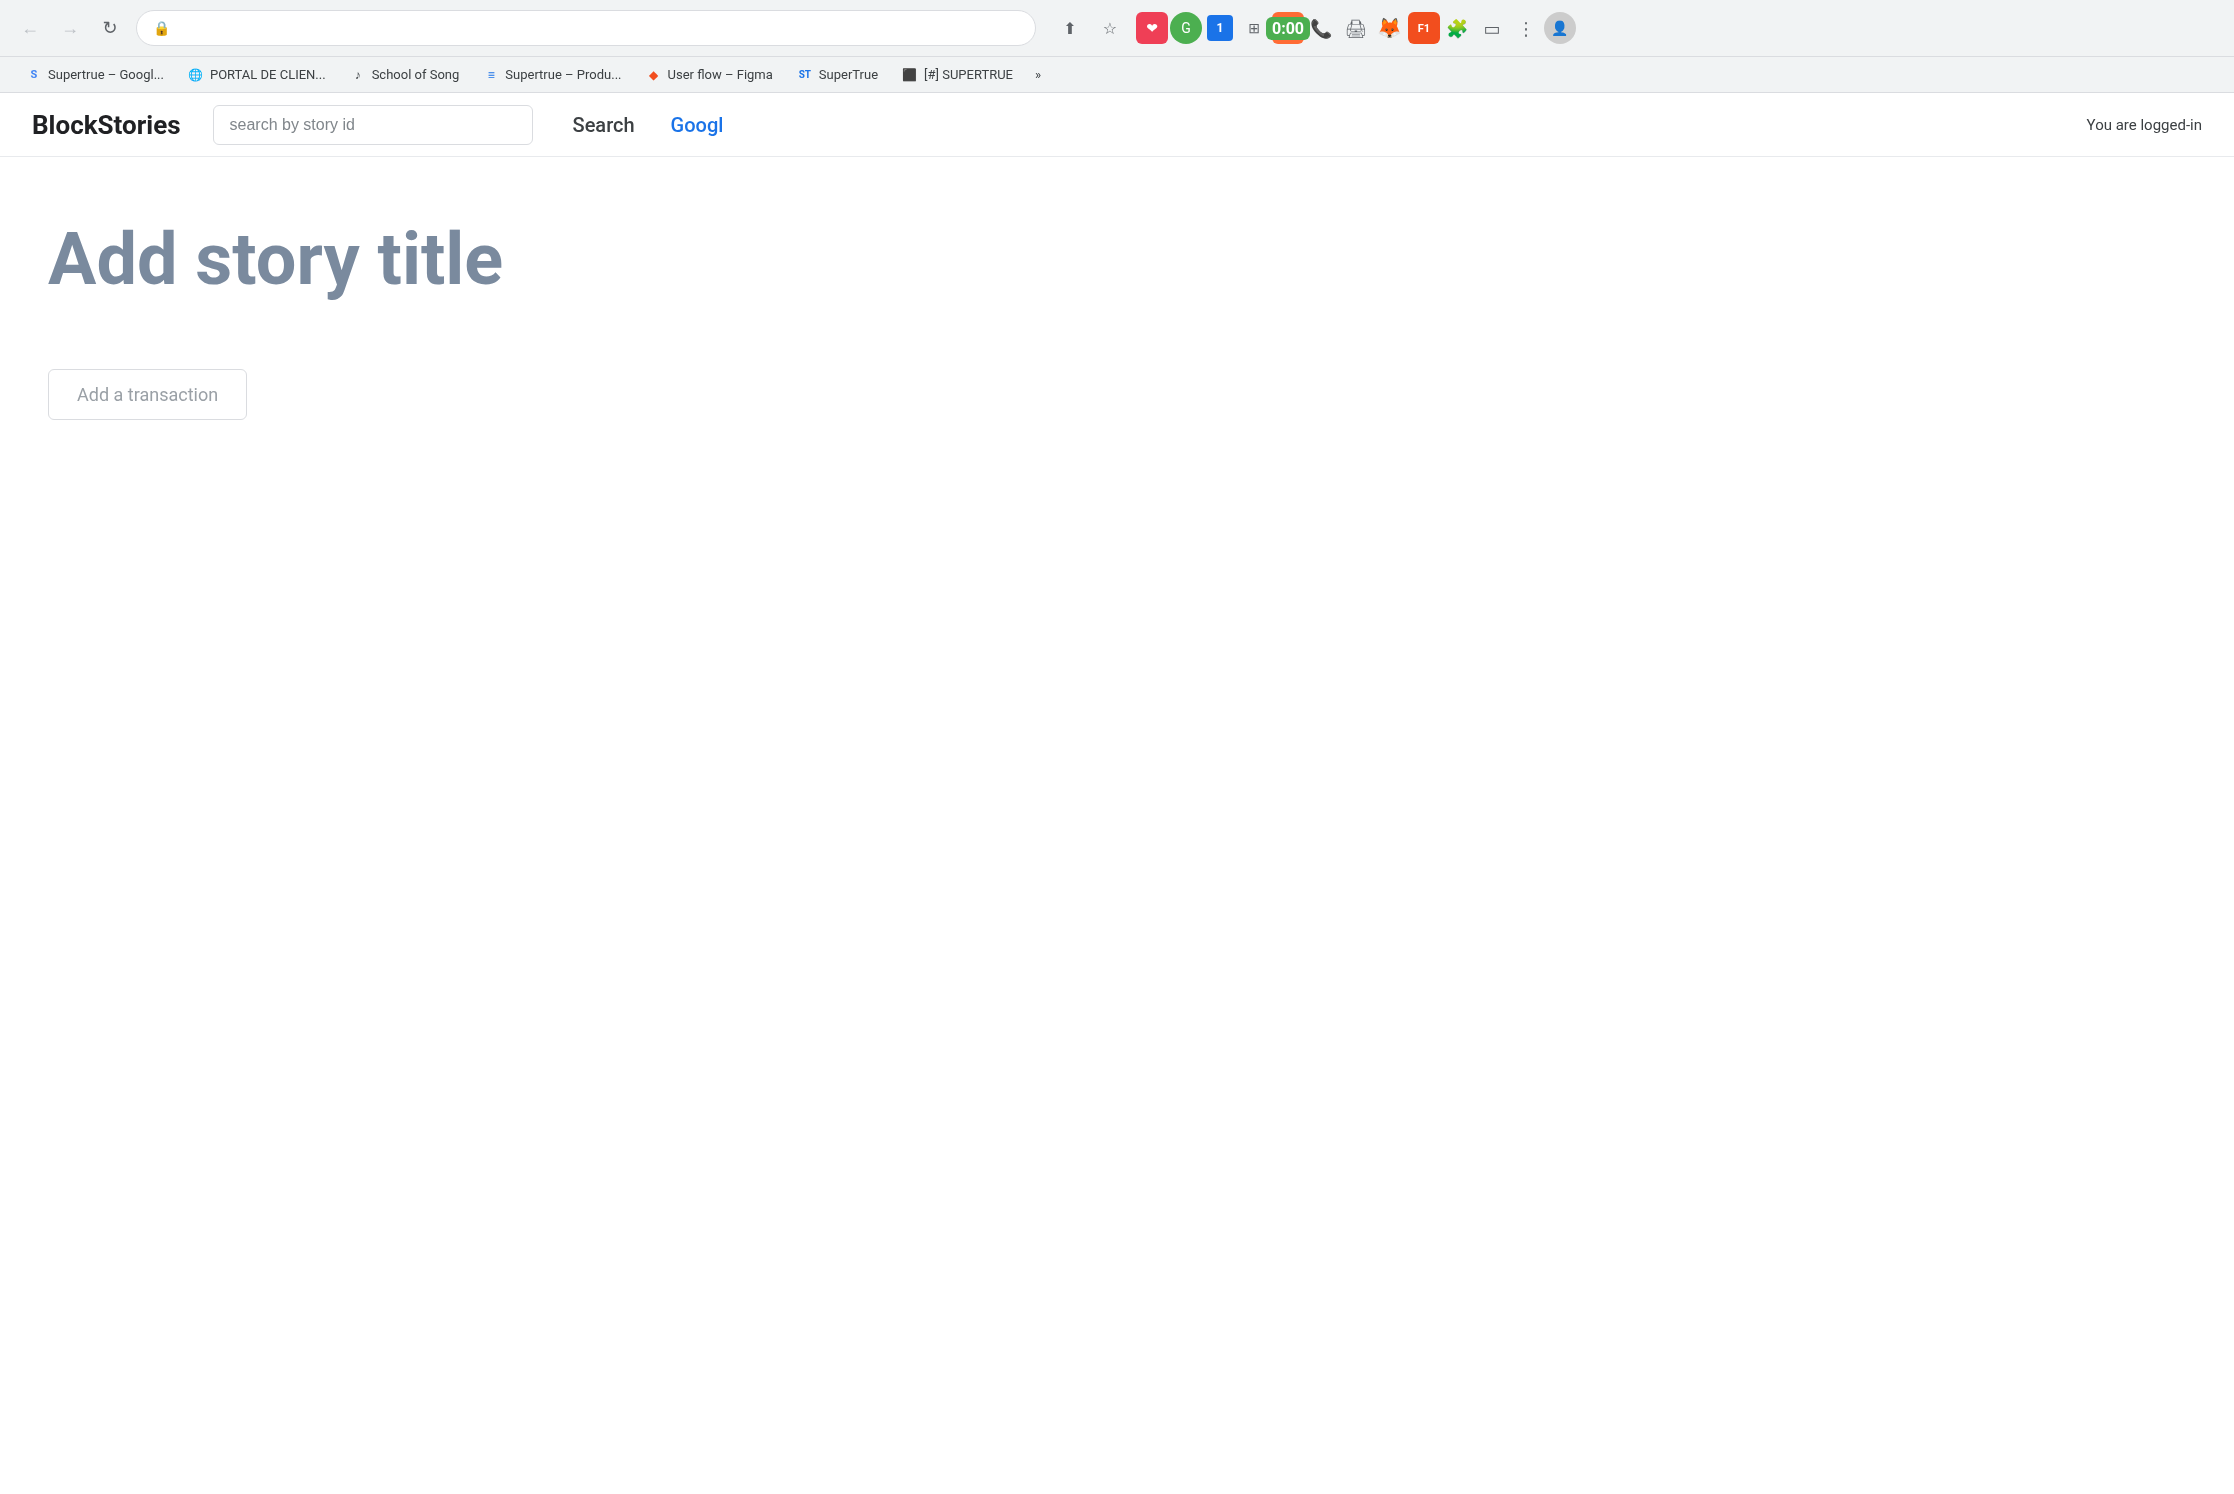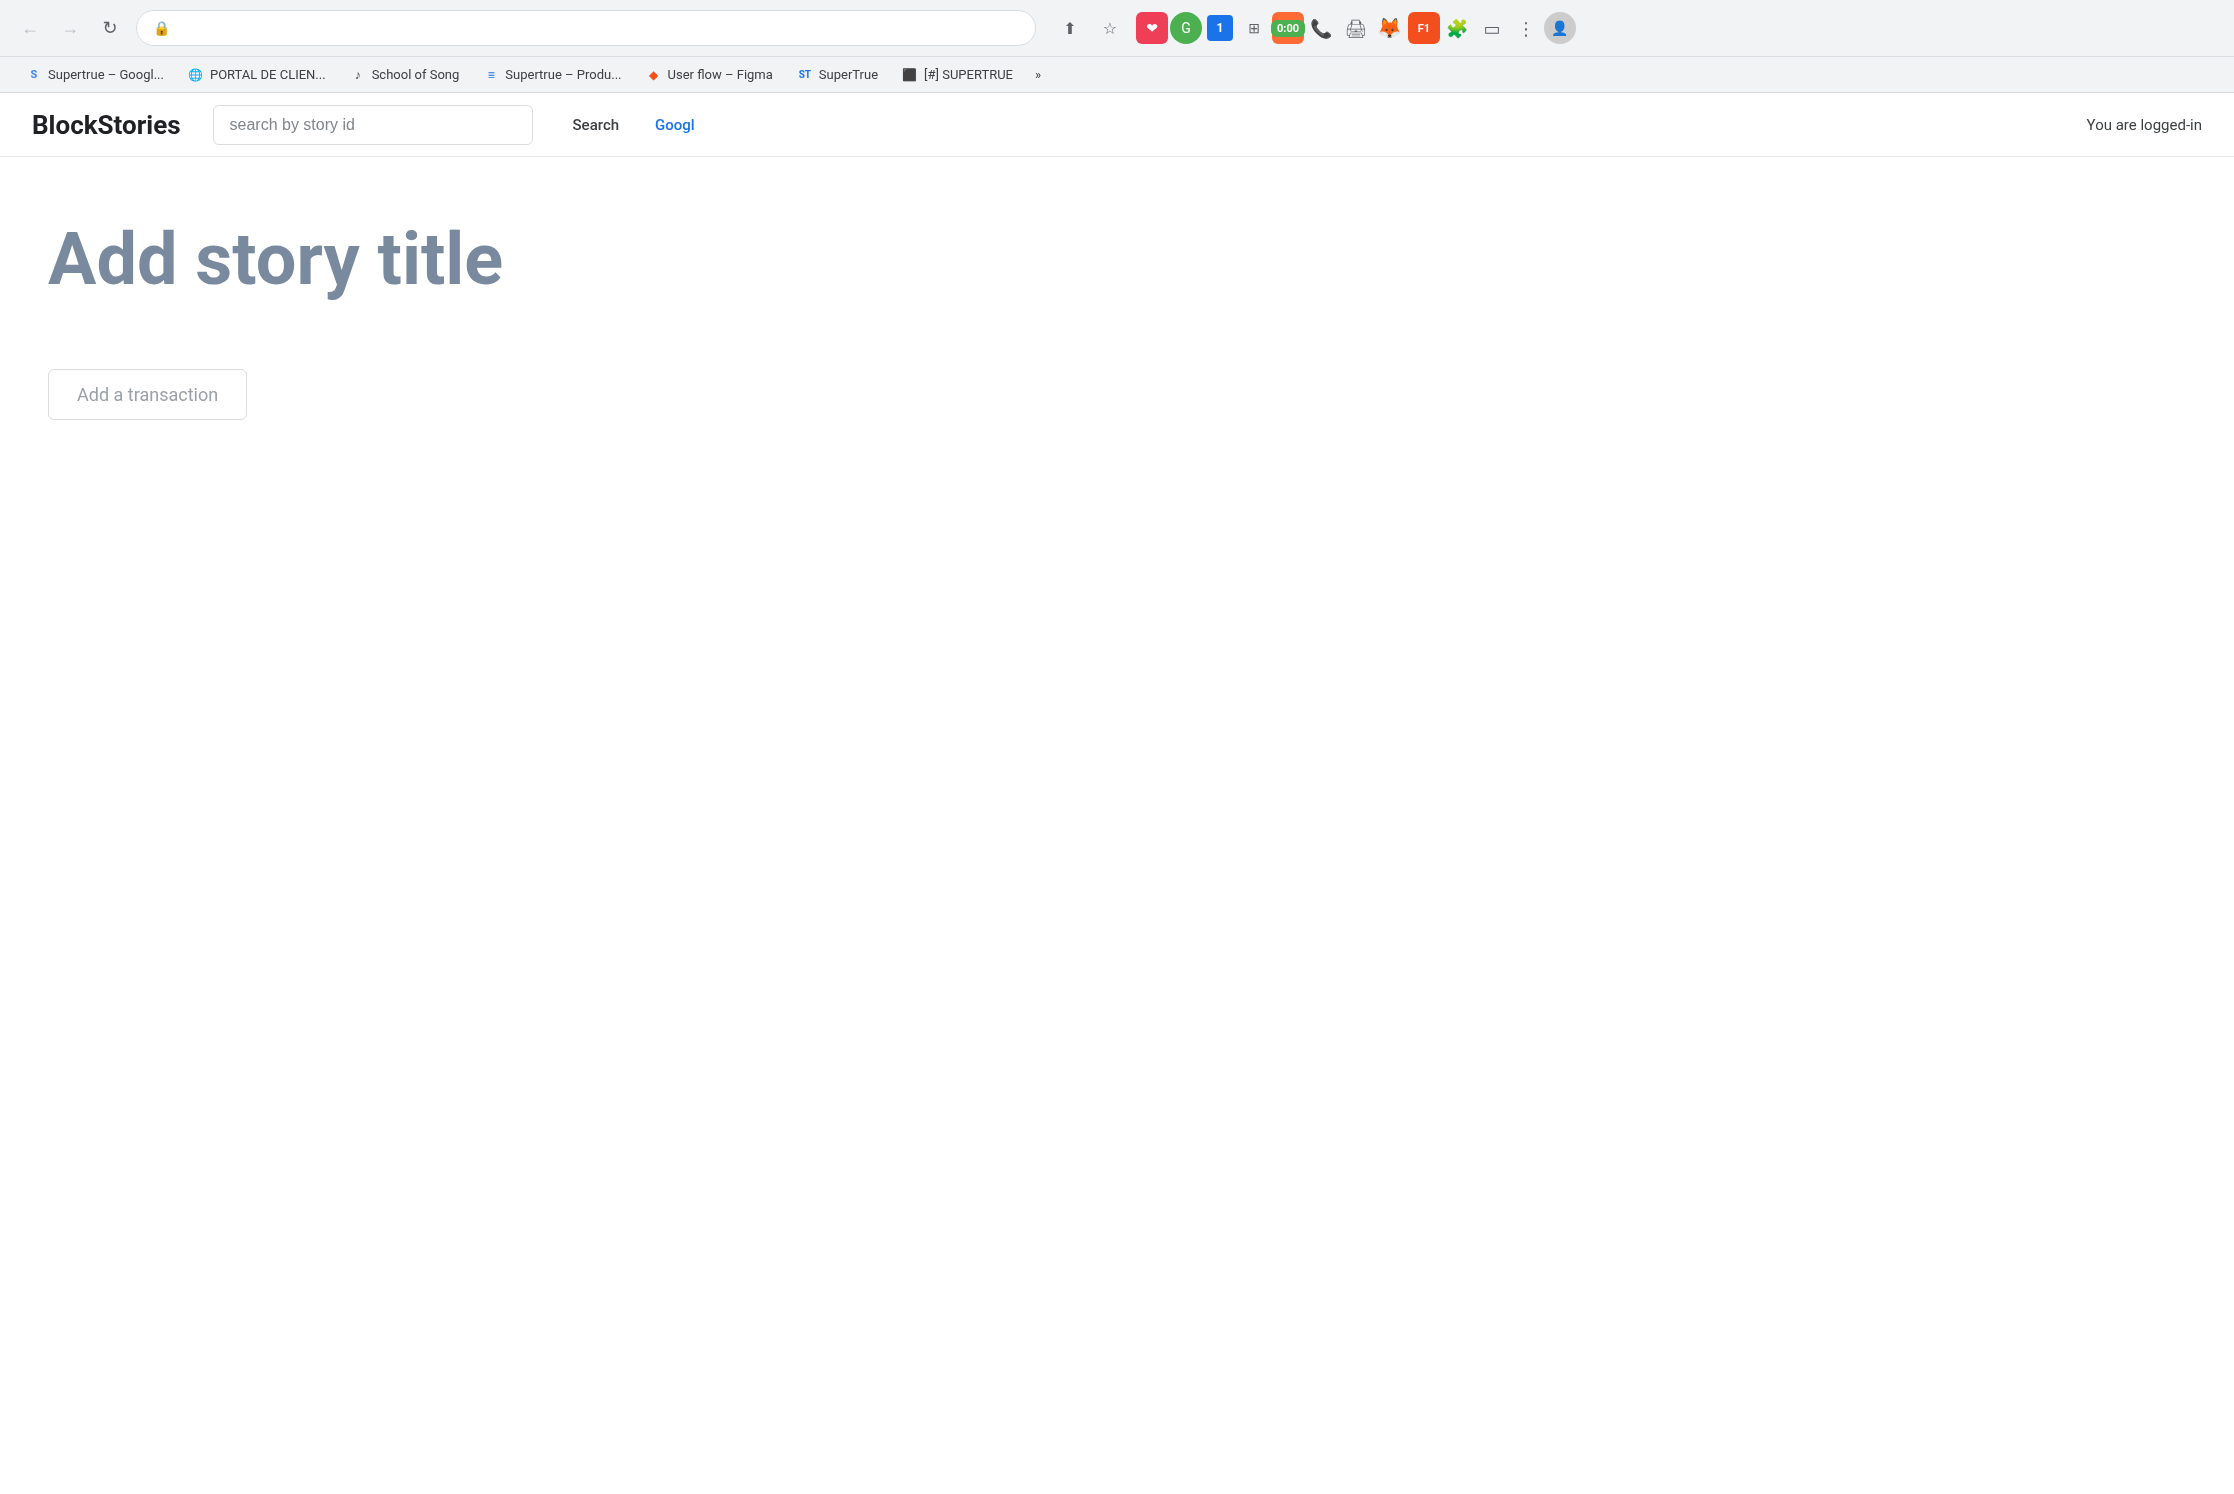--- a/index.html
+++ b/index.html
@@ -232,21 +232,21 @@
 
     .nav-links {
       display: flex;
       align-items: center;
       gap: 4px;
       margin-left: 24px;
     }
 
     .nav-link {
       padding: 8px 16px;
-      font-size: 15px;
+      font-size: 20px;
       font-weight: 500;
       color: #3c4043;
       text-decoration: none;
       border-radius: 4px;
       cursor: pointer;
     }
 
     .nav-link.active {
       color: #1a73e8;
     }
@@ -304,21 +304,21 @@
       justify-content: center;
       font-size: 12px;
       font-weight: bold;
     }
 
     .time-badge {
       background: #4caf50;
       color: white;
       border-radius: 6px;
       padding: 2px 6px;
-      font-size: 11px;
+      font-size: 16px;
       font-weight: bold;
     }
   </style>
 </head>
 <body>
 
 <div class="browser-chrome">
 
   <div class="browser-toolbar">
     <div class="nav-buttons">

